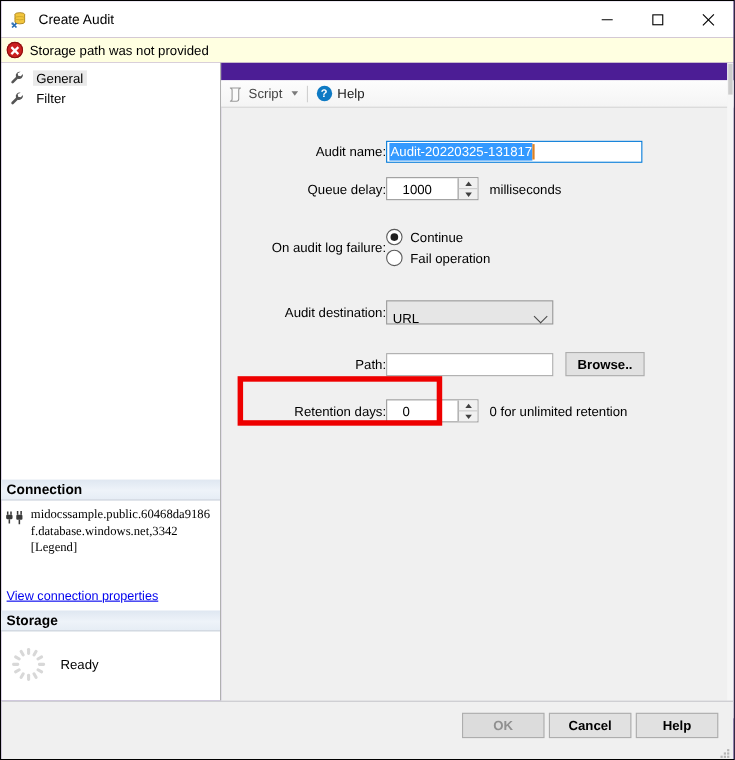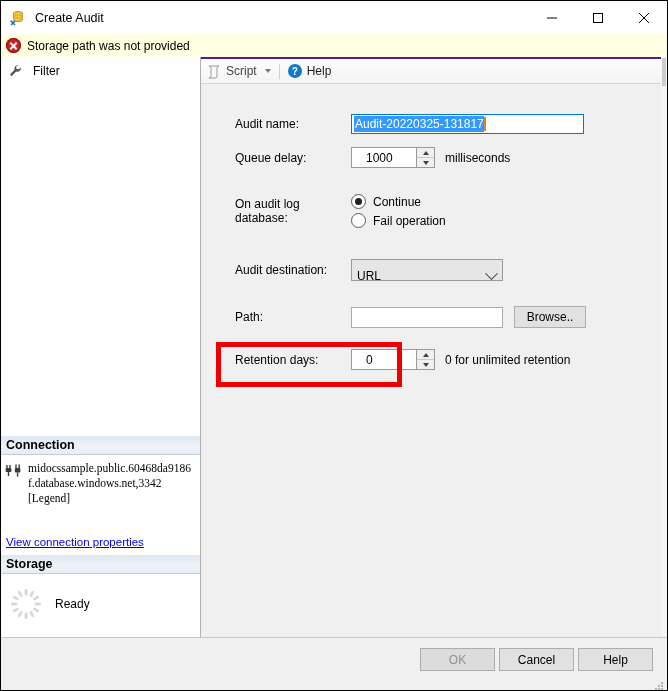--- a/index.html
+++ b/index.html
@@ -163,25 +163,26 @@
   .spinner { width: 34px; height: 34px; flex: none; }
   .prog-text {
     font-size: 12px;
     color: #000000;
     margin-left: 12px;
   }
 
   
   .content {
     position: absolute;
-    left: 200px; top: 58px;
+    left: 200px; top: 72px;
     width: 466px;
     height: 580px;
     background: #f0f0f0;
     box-sizing: border-box;
+    text-align: right;
   }
   .toolbar {
     height: 25px;
     background: linear-gradient(to bottom, #fdfdfd 0%, #f4f4f4 100%);
     border-bottom: 1px solid #d6d6d6;
     display: flex;
     align-items: center;
     padding-left: 6px;
     box-sizing: border-box;
   }
@@ -337,20 +338,21 @@
   .btn {
     box-sizing: border-box;
     border: 1px solid #adadad;
     background: #e1e1e1;
     font-size: 12px;
     color: #000;
     display: flex;
     align-items: center;
     justify-content: center;
     cursor: default;
+    font-weight: bold;
   }
   .btn.disabled { color: #909090; background: #dcdcdc; }
 
   
   .cbrow { display: flex; align-items: center; }
   .cbox {
     width: 13px; height: 13px;
     border: 1px solid #5a5a5a;
     background: #fff;
     margin-right: 8px;
@@ -441,20 +443,28 @@
 
   <div class="errbar">
     <div class="err-icon"></div>
     <div class="err-text">Storage path was not provided</div>
   </div>
 
   <div class="sidebar">
 
 
     <div class="page-list">
+      <div class="page-item selected">
+        <span class="wrench">
+          <svg width="14" height="14" viewBox="0 0 14 14">
+            <path d="M9.8 1.3 a3.6 3.6 0 0 0 -4.3 4.6 L1.6 9.8 a1.2 1.2 0 0 0 1.7 1.7 l3.9 -3.9 a3.6 3.6 0 0 0 4.6 -4.3 L9.9 5.3 7.5 4.9 7.1 2.5 z" fill="#555555"></path>
+          </svg>
+        </span>
+        <span class="plabel">General</span>
+      </div>
       <div class="page-item">
         <span class="wrench">
           <svg width="14" height="14" viewBox="0 0 14 14">
             <path d="M9.8 1.3 a3.6 3.6 0 0 0 -4.3 4.6 L1.6 9.8 a1.2 1.2 0 0 0 1.7 1.7 l3.9 -3.9 a3.6 3.6 0 0 0 4.6 -4.3 L9.9 5.3 7.5 4.9 7.1 2.5 z" fill="#555555"></path>
           </svg>
         </span>
         <span class="plabel">Filter</span>
       </div>
     </div>
 
@@ -544,21 +554,21 @@
               </div>
             <div class="nud-dn">
                 <span class="arrow-dn"></span>
               </div>
           </div>
         </div>
         <div class="suffix">milliseconds</div>
       </div>
 
       <div class="row" style="left:34px; top:108px; align-items:center;">
-        <div class="row-label">On audit log database:</div>
+        <div class="row-label">On audit log failure:</div>
         <div class="radio-group">
           <div class="radio-row">
             <span class="radio checked"></span>
             <span class="radio-label">Continue</span>
           </div>
           <div class="radio-row">
             <span class="radio"></span>
             <span class="radio-label">Fail operation</span>
           </div>
         </div>

